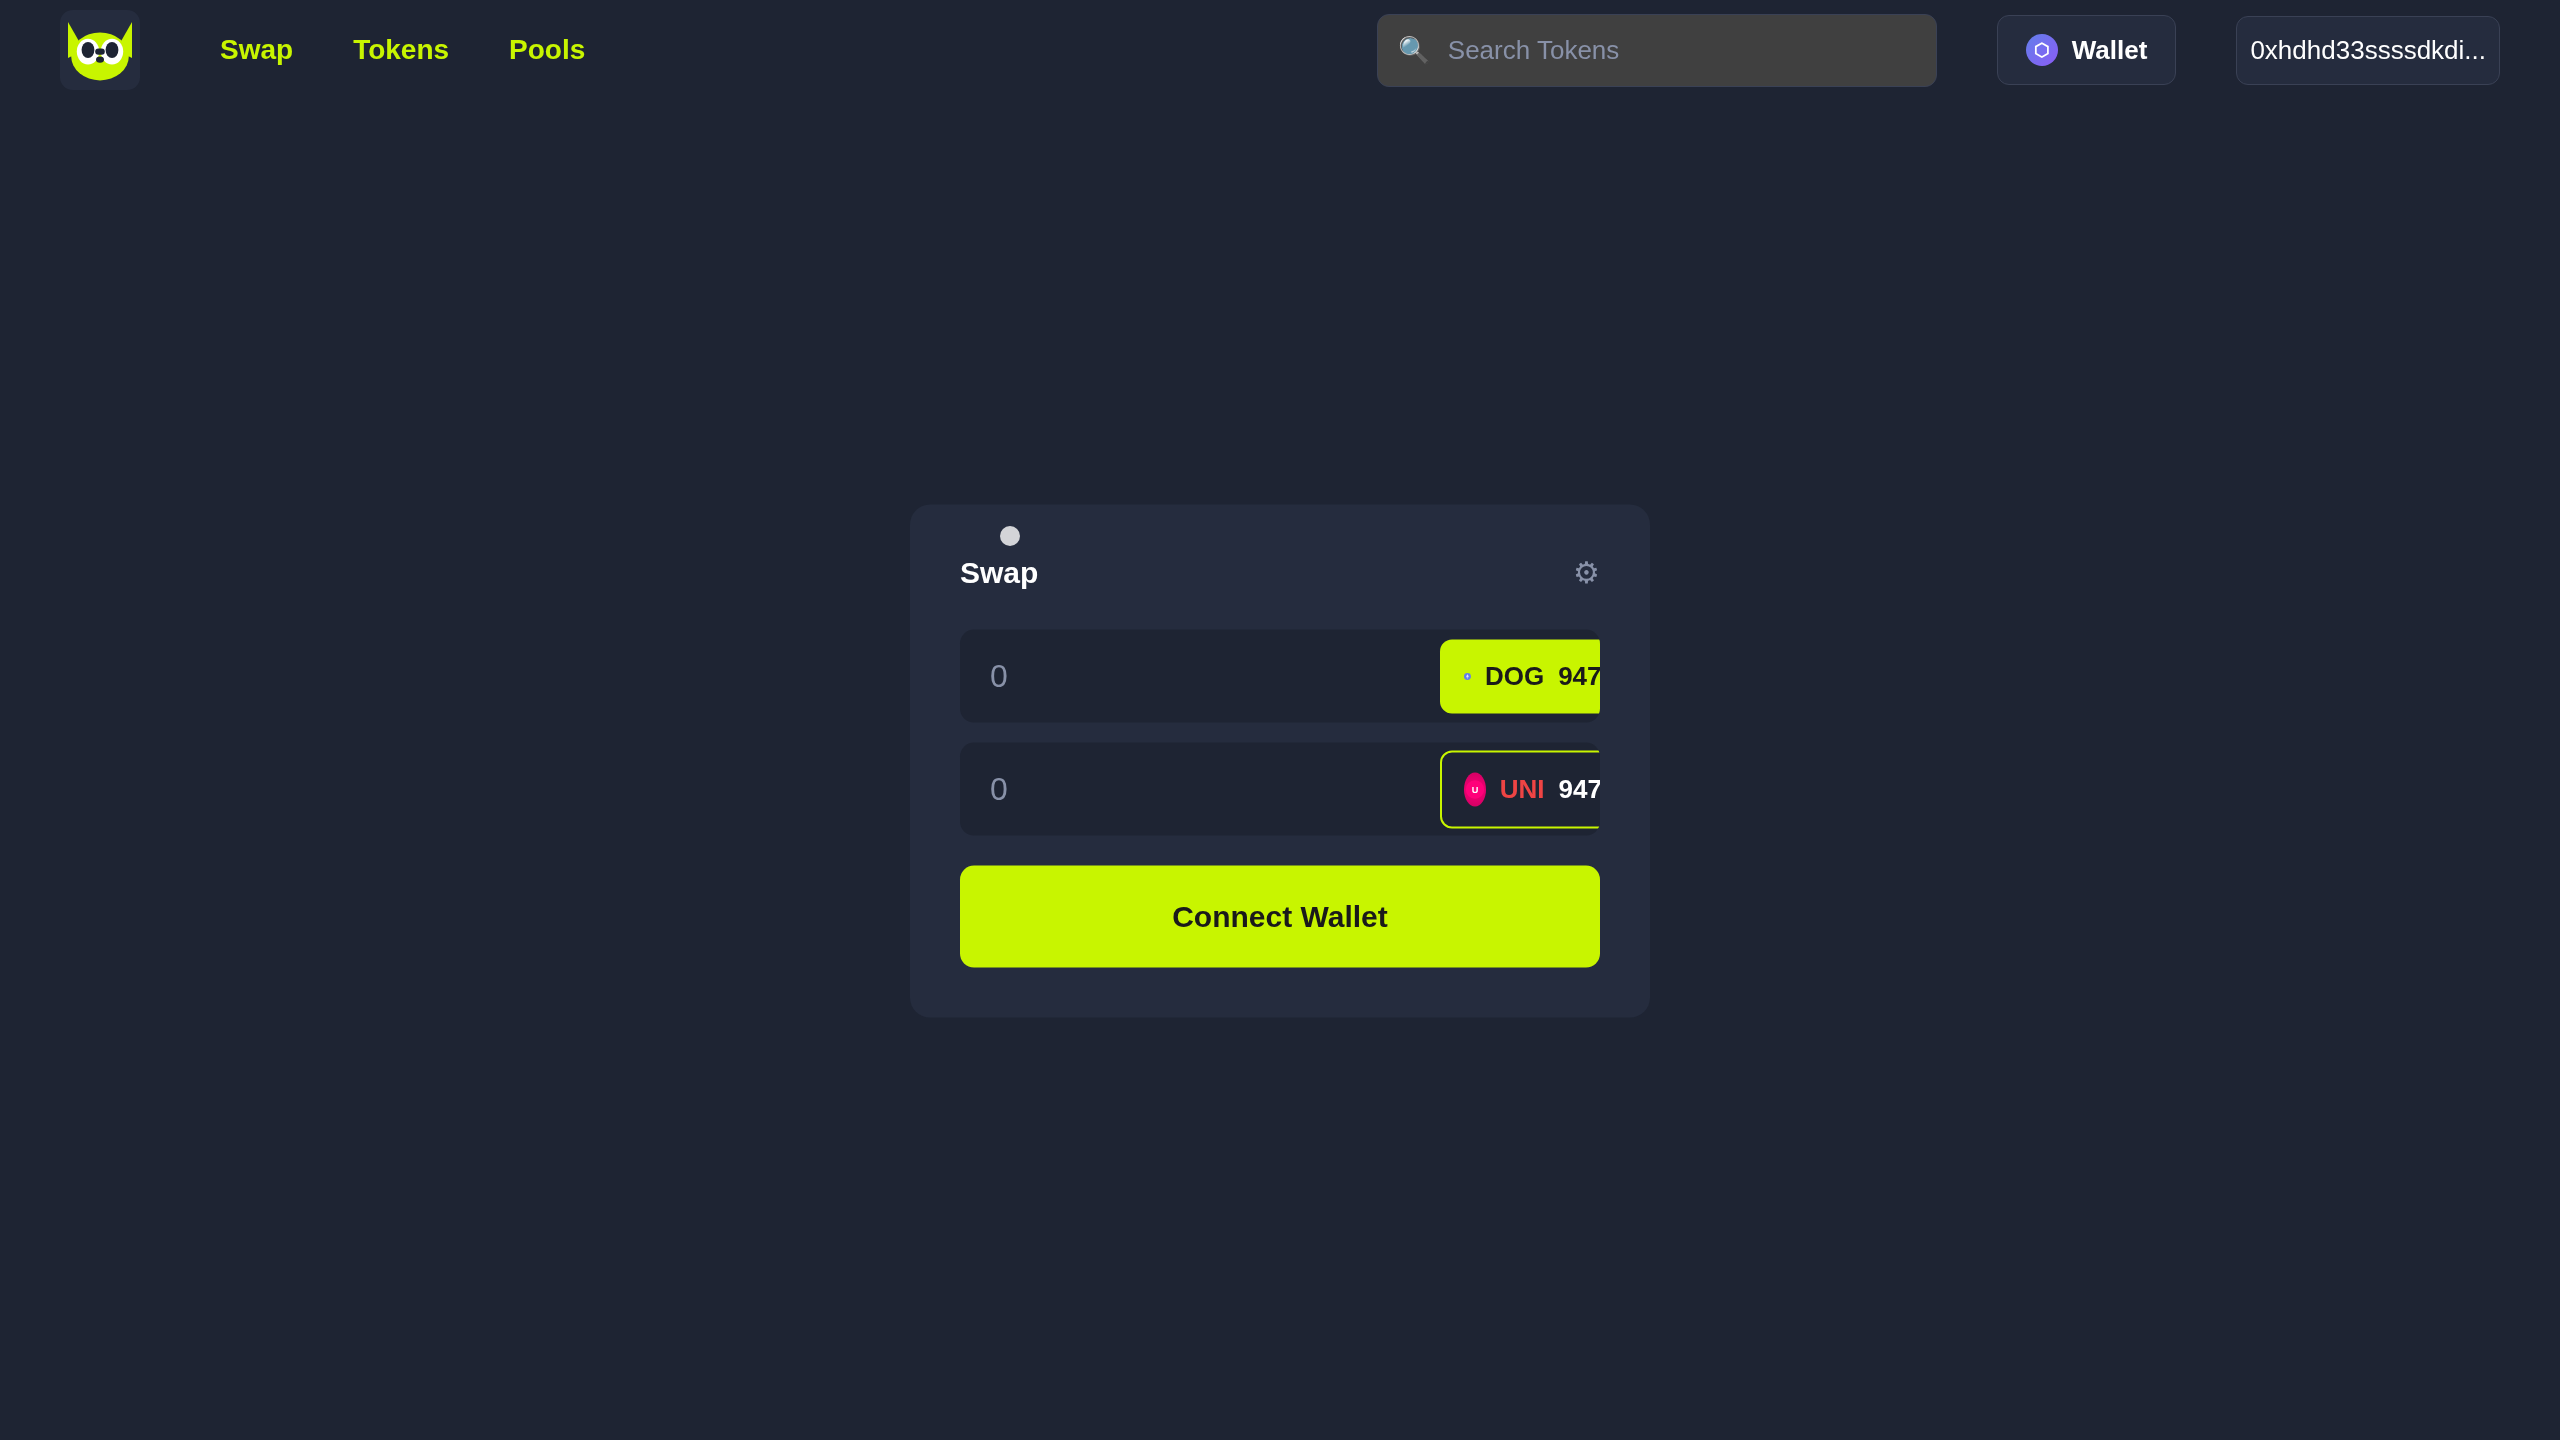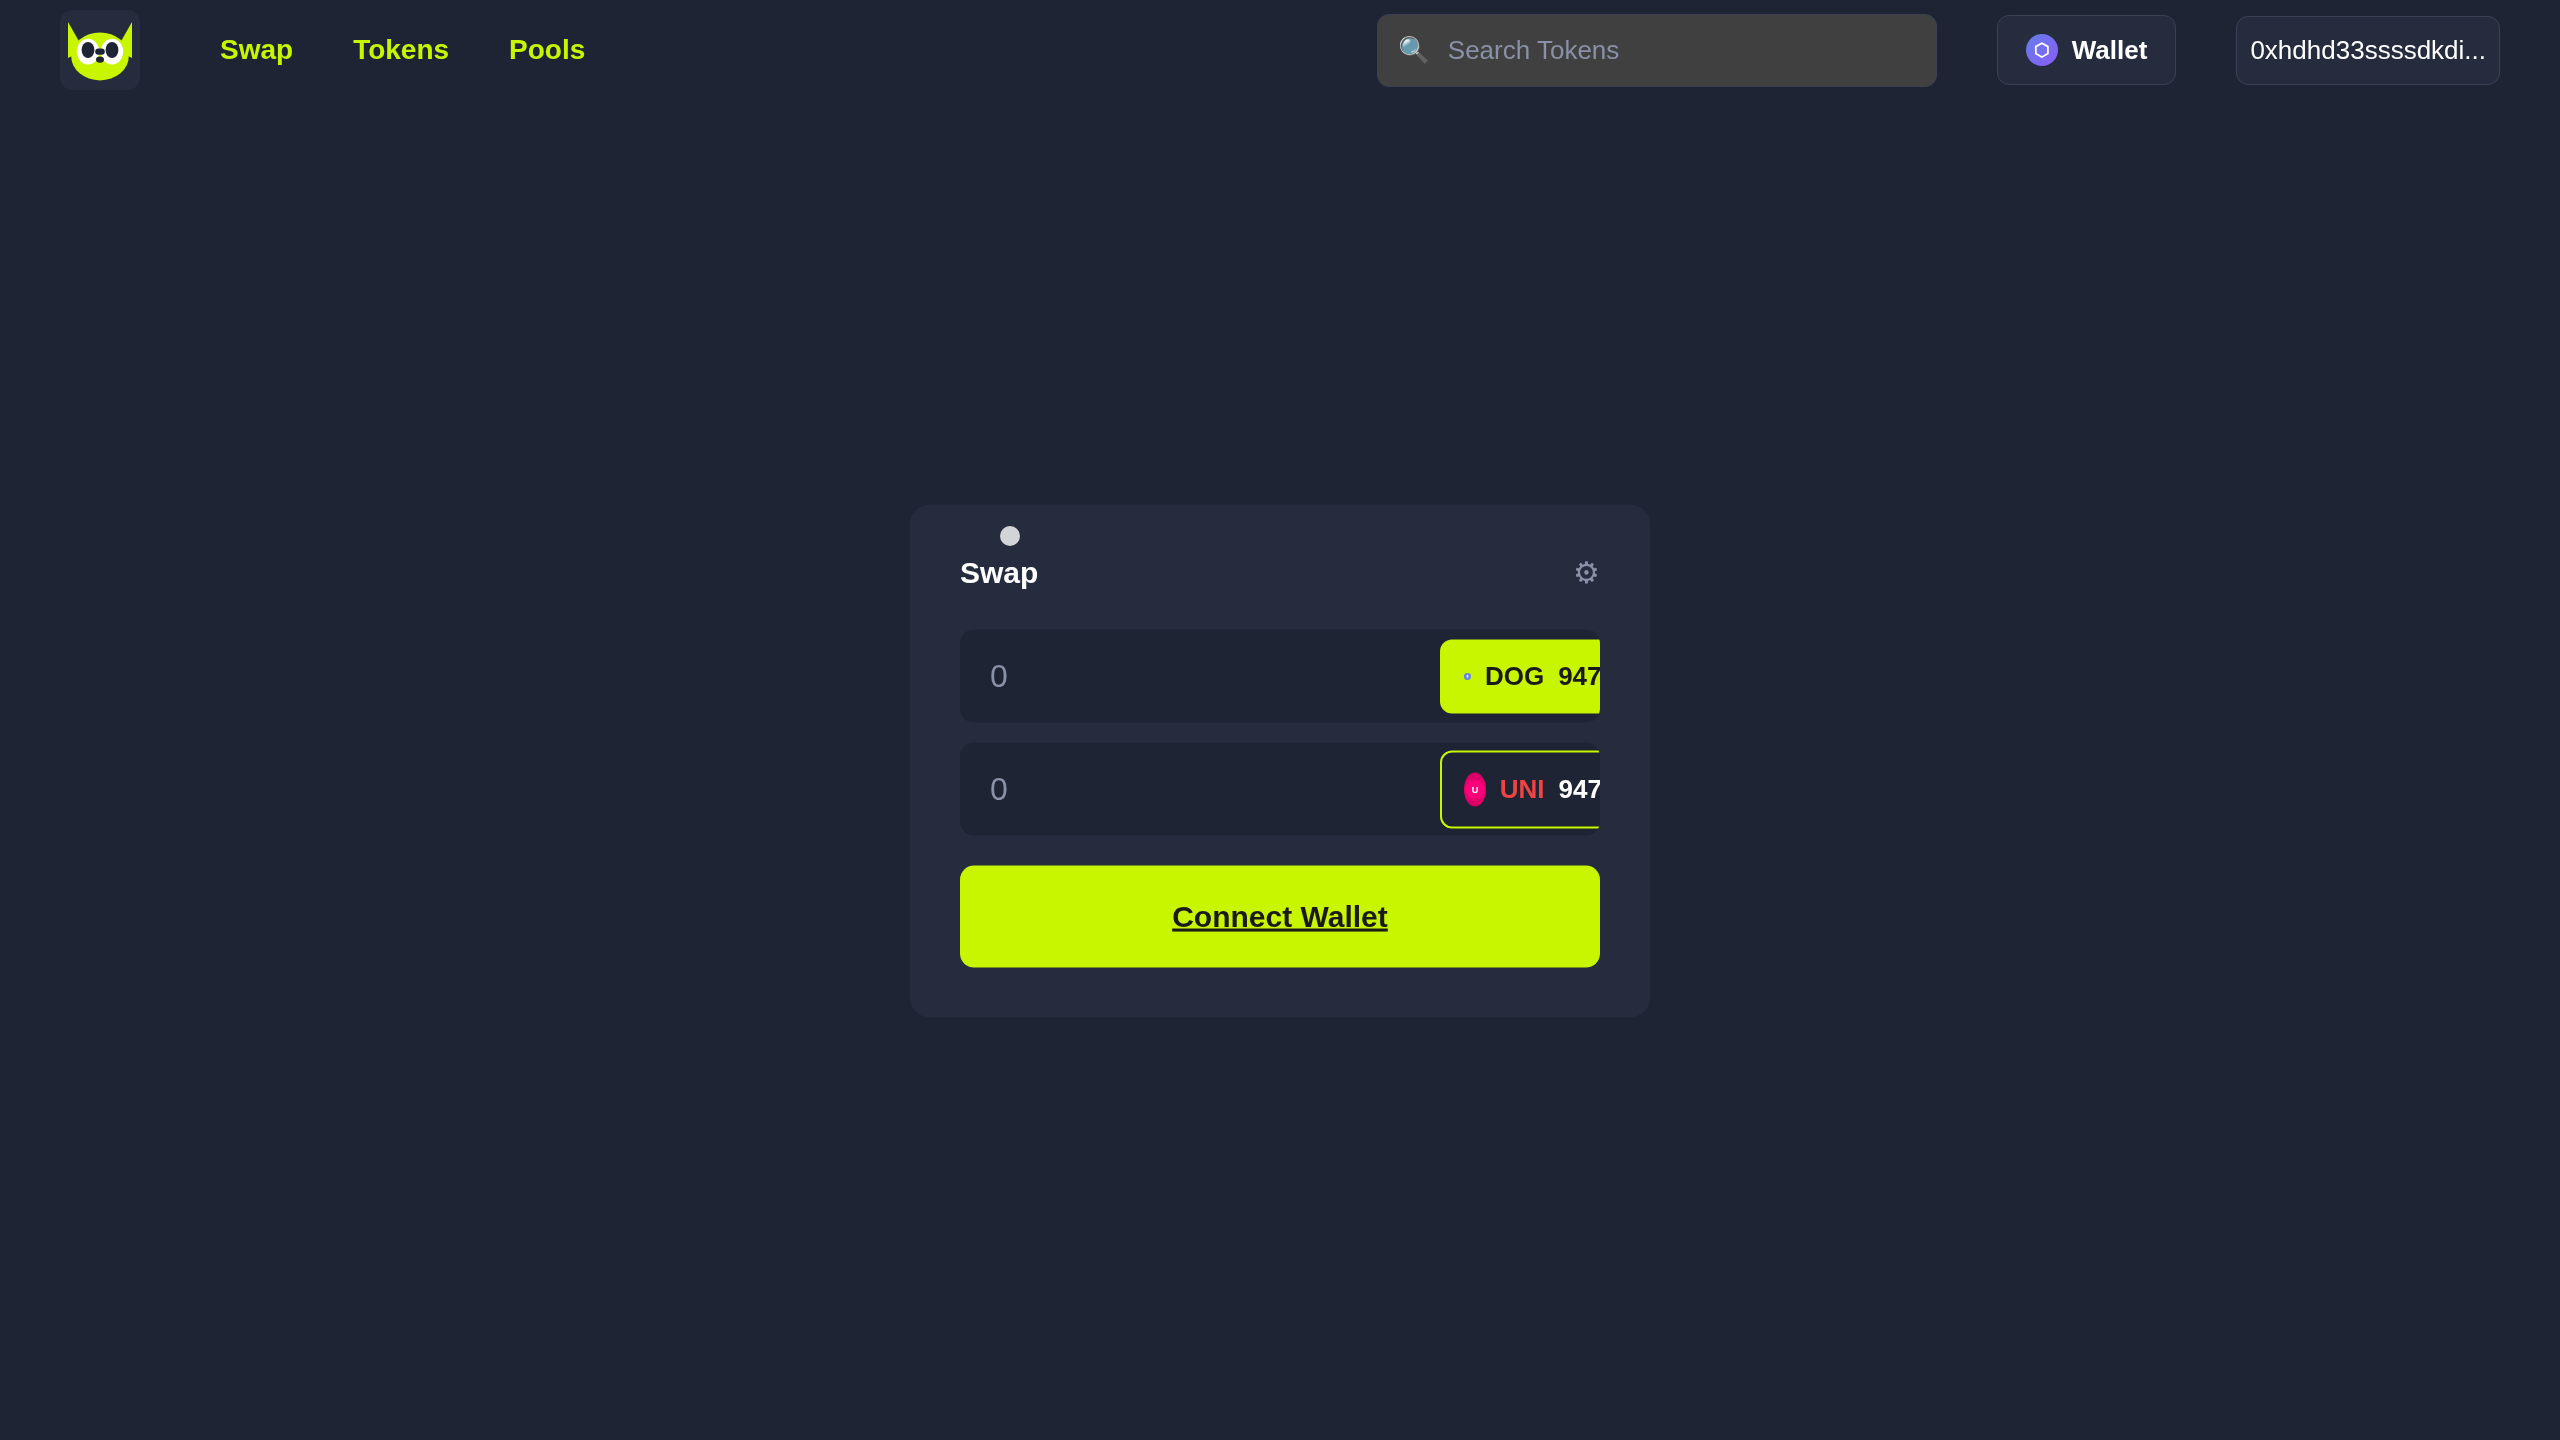--- a/index.html
+++ b/index.html
@@ -236,21 +236,20 @@
       width: 100%;
       background-color: #c8f500;
       border: none;
       border-radius: 14px;
       padding: 34px;
       color: #1a1a1a;
       font-size: 30px;
       font-weight: 700;
       cursor: pointer;
       margin-top: 10px;
-      text-decoration: underline;
     }
 
     
     .cursor {
       position: absolute;
       width: 20px;
       height: 20px;
       border-radius: 50%;
       background-color: rgba(255, 255, 255, 0.8);
       pointer-events: none;

